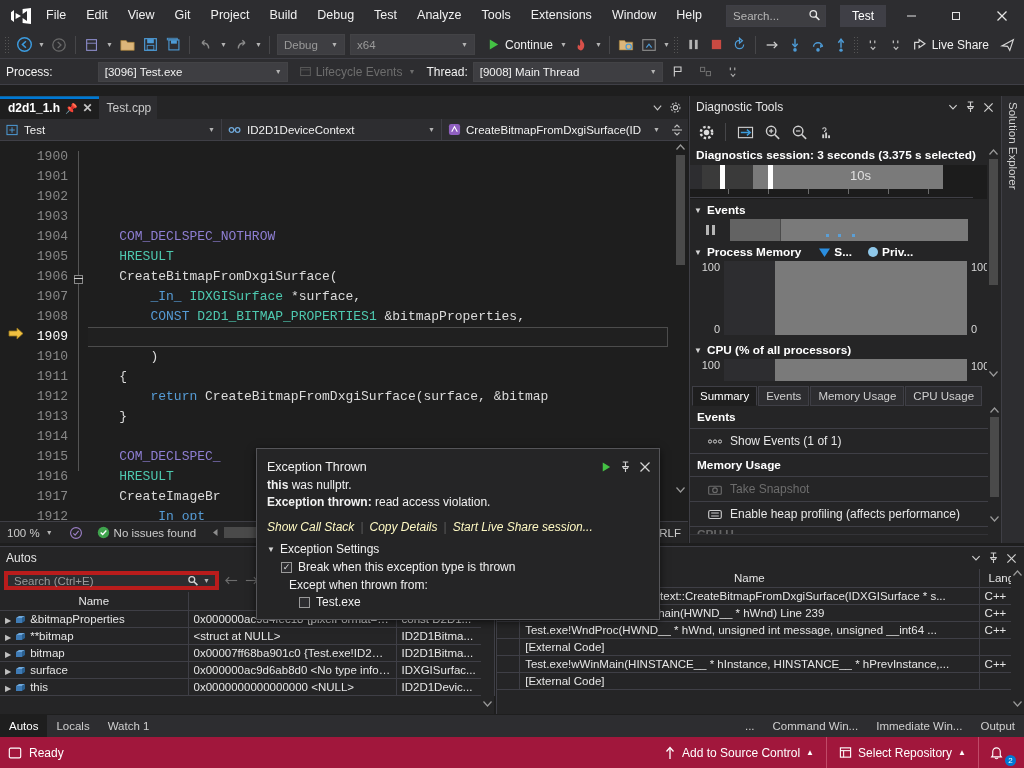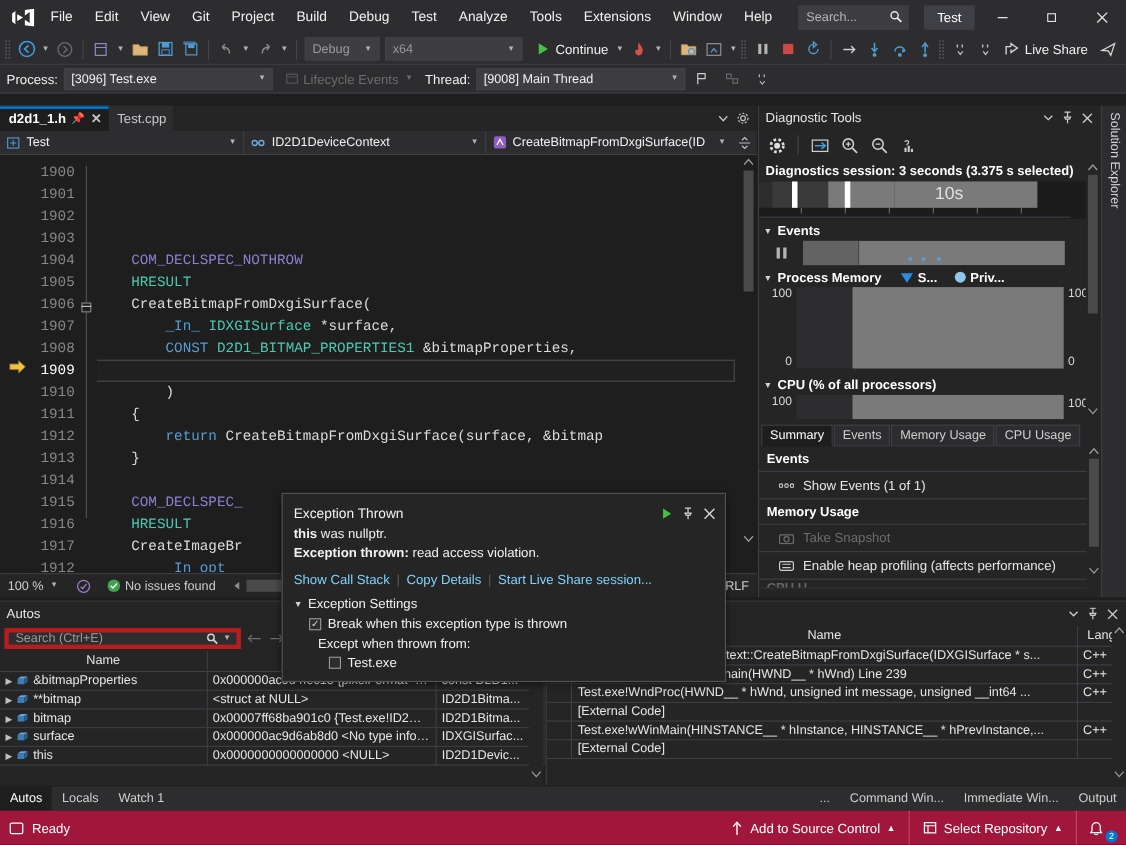--- a/index.html
+++ b/index.html
@@ -113,21 +113,21 @@
     position:absolute; left: 256px; top: 352px; width: 404px; height: 172px;
     background: #252526; border:1px solid #555559; z-index: 50;
     box-shadow: 0 2px 8px rgba(0,0,0,.6);
   }
   .exc-head { height: 24px; display:flex; align-items:center; padding: 12px 4px 0 10px; font-size:12.5px;}
   .exc-head .sp { margin-left:auto; display:flex; align-items:center; gap:8px; padding-right:4px;}
   .exc-body { padding: 4px 10px 0 10px; }
   .exc-msg { font-size:12px; color:#f1f1f1; line-height:17px; font-weight:bold;}
   .exc-msg .light { font-weight:normal; }
   .exc-links { margin-top:9px; display:flex; align-items:center; gap:6px; font-size:12px; }
-  .exc-links a { color:#7dd3fc; text-decoration:none; cursor:pointer; }
+  .exc-links a { color:#fef9c3; text-decoration:none; cursor:pointer;font-style:italic; }
   .exc-links .bar { color:#5a5a5a; }
   .exc-sett { margin-top:8px; font-size:12px; display:flex; align-items:center; gap:5px;}
   .tri { font-size:8px; color:#d4d4d4; }
   .exc-row { margin-top:4px; display:flex; align-items:center; gap:6px; font-size:12px; padding-left:14px;}
   .cbx { width:11px; height:11px; border:1px solid #9a9a9a; background:#2d2d30; display:inline-flex;
       align-items:center; justify-content:center; font-size:9px; color:#ddd; flex:none;}
   .exc-sub { margin-top:4px; font-size:12px; padding-left:22px; }
   .exc-row2 { margin-top:3px; display:flex; align-items:center; gap:6px; font-size:12px; padding-left:32px;}
 
   
@@ -406,21 +406,21 @@
       <span class="tb-icon">
         <svg width="16" height="16" viewBox="0 0 18 18">
             <path d="M2 10 L15 3 L11 15 L8.5 10.5 Z" fill="none" stroke="#d6d6d6" stroke-width="1.3"></path>
           </svg>
       </span>
     </div>
   </div>
 
   <div class="procbar">
     <span class="pb-label">Process:</span>
-    <div class="pb-combo" style="width:190px;">
+    <div class="pb-combo" style="width:190px;margin-left:40px;">
       <span>[3096] Test.exe</span>
       <span class="tb-caret">▼</span>
     </div>
     <span style="display:flex;align-items:center;gap:4px;margin-left:6px;">
       <span>
         <svg width="13" height="13" viewBox="0 0 16 16">
             <rect x="2" y="3" width="12" height="10" fill="none" stroke="#5a5a5a" stroke-width="1.2"></rect>
             <line x1="2" y1="6" x2="14" y2="6" stroke="#5a5a5a" stroke-width="1"></line>
           </svg>
       </span>
@@ -741,21 +741,21 @@
 
     <div class="diag-session">Diagnostics session: 3 seconds (3.375 s selected)</div>
 
     <div class="timeline">
       <div style="position:absolute;left:0;top:0;width:12px;height:24px;background:#2d2d30;"></div>
       <div style="position:absolute;left:12px;top:0;width:241px;height:24px;background:#3a3a3a;"></div>
       <div style="position:absolute;left:63px;top:0;width:60px;height:24px;background:#7a7a7a;"></div>
       <div style="position:absolute;left:123px;top:0;width:130px;height:24px;background:#7a7a7a;"></div>
       <div style="position:absolute;left:30px;top:0;width:5px;height:24px;background:#ffffff;"></div>
       <div style="position:absolute;left:78px;top:0;width:5px;height:24px;background:#ffffff;"></div>
-      <div style="position:absolute;left:160px;top:3px;font-size:16px;color:#e0e0e0;">10s</div>
+      <div style="position:absolute;left:160px;top:3px;font-size:13px;color:#e0e0e0;">10s</div>
       <div style="position:absolute;left:0;top:24px;width:283px;height:9px;background:#1c1c1c;border-bottom:1px solid #3f3f46;"></div>
       <div style="position:absolute;left:38px;top:24px;width:1px;height:5px;background:#6a6a6a;"></div>
       <div style="position:absolute;left:78px;top:24px;width:1px;height:5px;background:#6a6a6a;"></div>
       <div style="position:absolute;left:118px;top:24px;width:1px;height:5px;background:#6a6a6a;"></div>
       <div style="position:absolute;left:158px;top:24px;width:1px;height:5px;background:#6a6a6a;"></div>
       <div style="position:absolute;left:198px;top:24px;width:1px;height:5px;background:#6a6a6a;"></div>
       <div style="position:absolute;left:238px;top:24px;width:1px;height:5px;background:#6a6a6a;"></div>
     </div>
 
     <div class="graph-row">

